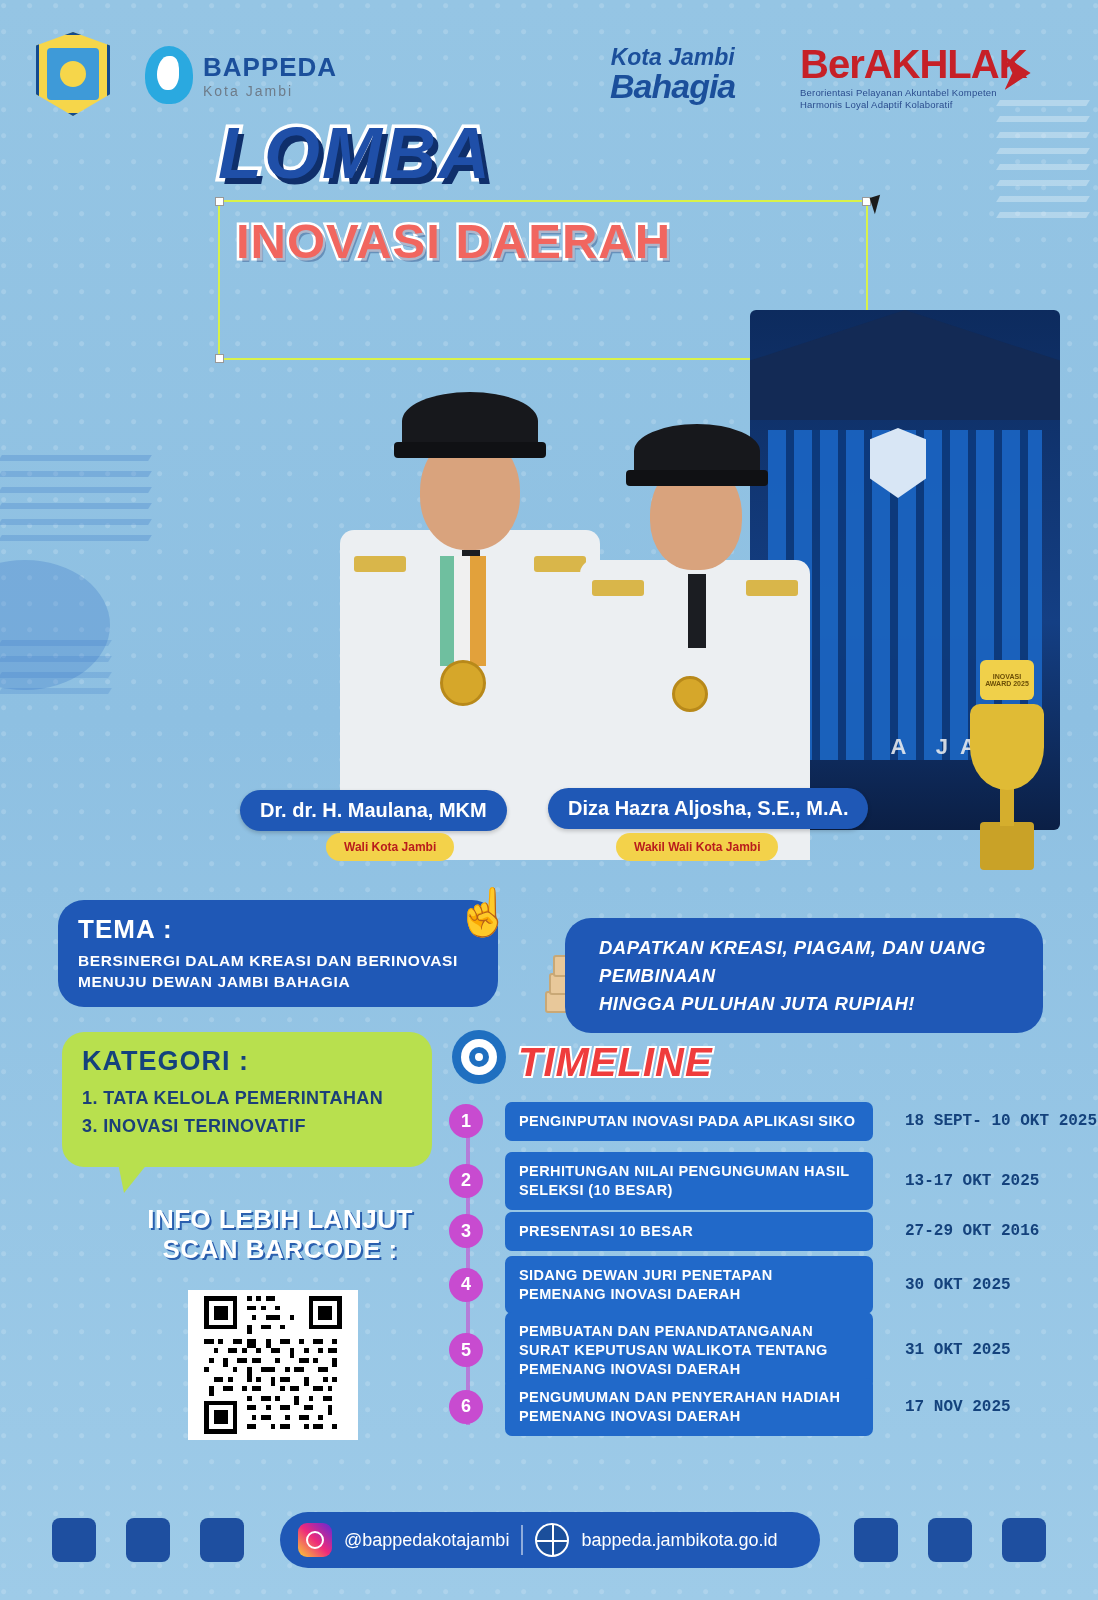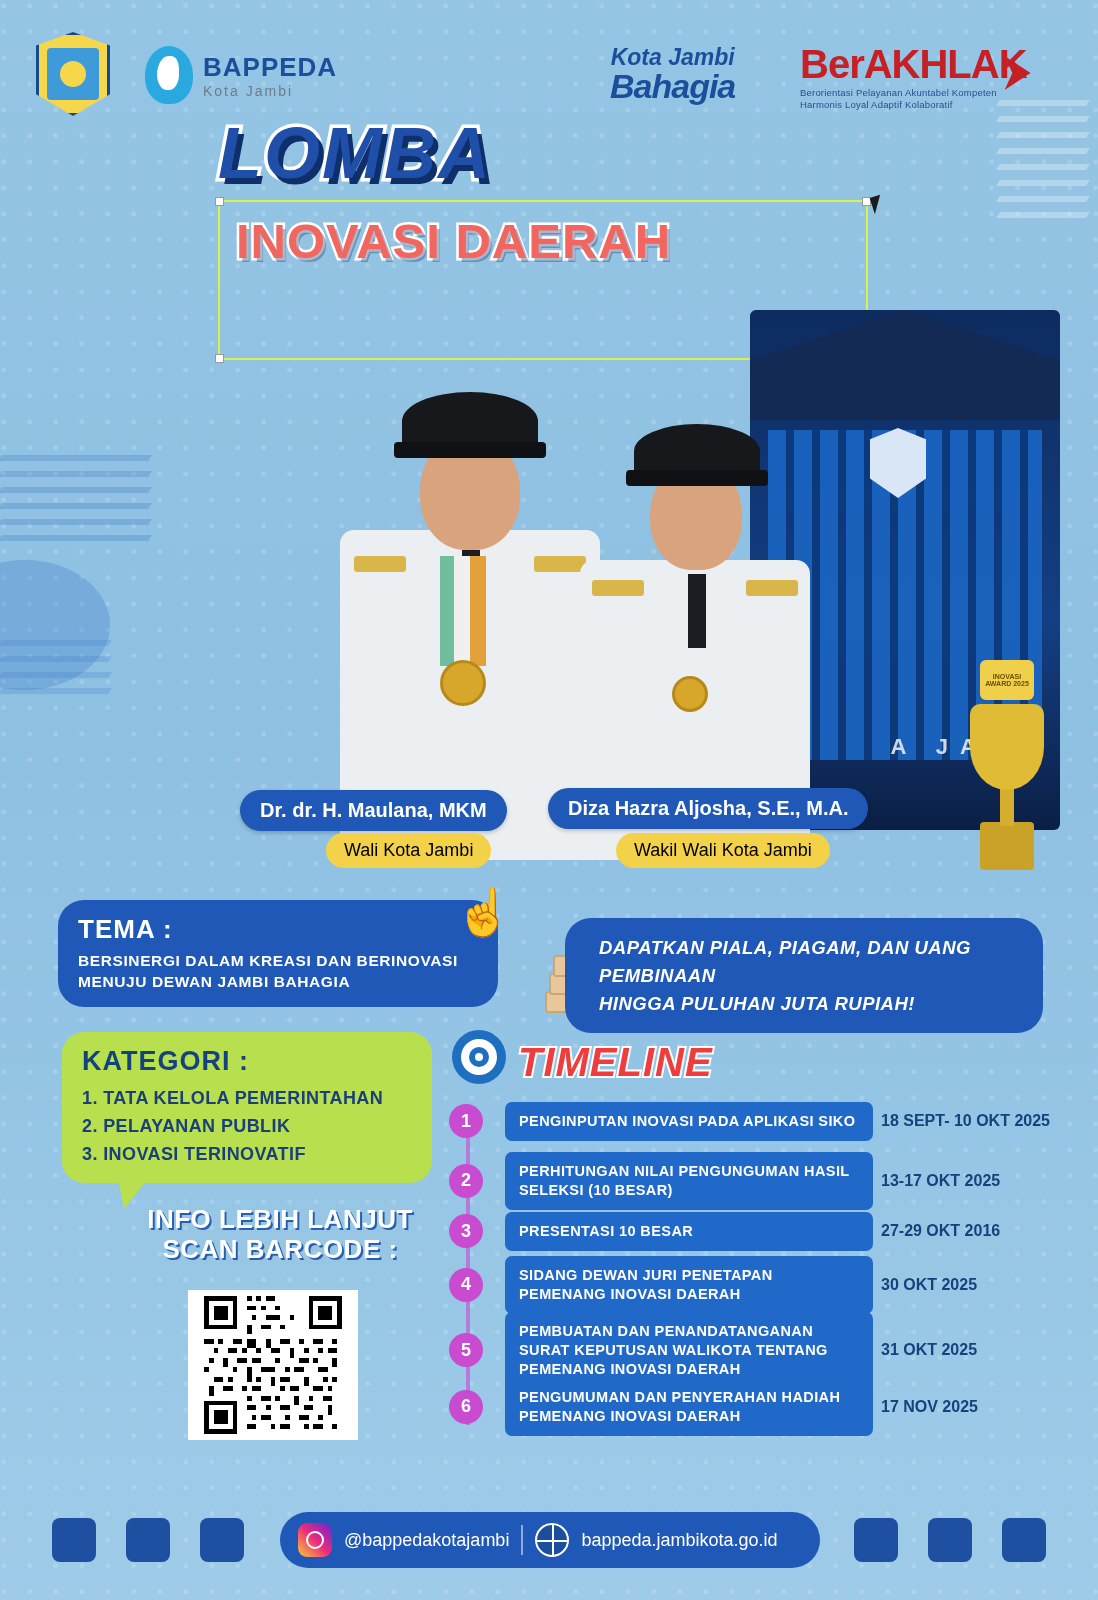--- a/index.html
+++ b/index.html
@@ -130,22 +130,22 @@
     border-radius:10px 10px 50% 50%;}
   .trophy .badge{position:absolute;top:0;left:18px;width:54px;height:40px;background:#f0d04a;border-radius:6px;
     font-size:7px;color:#6b4e06;display:flex;align-items:center;justify-content:center;text-align:center;font-weight:bold;}
 
   
   .nameplate {
     position:absolute; background:#1f58b6; color:#fff; font-weight:bold;
     border-radius:22px; padding:9px 20px; font-size:20px; box-shadow:0 2px 4px rgba(0,0,0,.2);
   }
   .rolebadge {
-    position:absolute; background:#f3d24a; color:#000000; font-weight:normal;
-    border-radius:18px; padding:7px 18px; font-size:18px;
+    position:absolute; background:#f3d24a; color:#b91c1c; font-weight:bold;
+    border-radius:18px; padding:7px 18px; font-size:12px;
   }
 
   
   .tema {
     position:absolute; left:58px; top:900px; width:440px; min-height:86px;
     background:#1f58b6; border-radius:26px; color:#fff; padding:14px 20px;
   }
   .tema h3 { font-size:26px; letter-spacing:1px; margin-bottom:6px; }
   .tema p { font-size:15.5px; line-height:1.35; letter-spacing:.6px; font-weight:bold; }
   .tema-hand { position:absolute; left:455px; top:885px; font-size:46px; }
@@ -194,21 +194,21 @@
   .tl-num {
     width:34px; height:34px; border-radius:50%; background:#c84bd0; color:#fff;
     font-size:18px; font-weight:bold; display:flex; align-items:center; justify-content:center;
     flex:0 0 auto; margin-left:-17px;
   }
   .tl-box {
     background:#2169c9; color:#fff; border-radius:7px; margin-left:22px;
     padding:10px 14px; font-size:14.5px; font-weight:bold; letter-spacing:.4px; width:368px;
     line-height:1.3; text-transform:uppercase;
   }
-  .tl-date { margin-left:8px; color:#14427c; font-weight:bold; font-size:16px; white-space:nowrap;}
+  .tl-date { margin-left:32px; color:#14427c; font-weight:bold; font-size:16px; white-space:nowrap;font-family:Liberation Mono, monospace;}
 
   
   .footer { position:absolute; left:0; bottom:0; width:100%; height:110px; }
   .sq { position:absolute; width:44px;height:44px;background:#1e4fa0;border-radius:8px;top:28px;}
   .footbar {
     position:absolute; left:280px; top:22px; width:540px; height:56px;
     background:#1f58b6; border-radius:28px; display:flex; align-items:center; gap:12px;
     padding:0 18px; color:#fff; font-size:18px;
   }
   .ig { width:34px;height:34px;border-radius:9px;
@@ -340,29 +340,28 @@
     <p>MENUJU DEWAN JAMBI BAHAGIA</p>
   </div>
   <div class="tema-hand">☝</div>
 
   <div class="money">
     <div class="stack" style="bottom:0;left:0;"></div>
     <div class="stack" style="bottom:18px;left:4px;"></div>
     <div class="stack" style="bottom:36px;left:8px;"></div>
   </div>
   <div class="prize">
-    <div>DAPATKAN PIALA, PIAGAM, DAN UANG PEMBINAAN</div>
+    <div>DAPATKAN KREASI, PIAGAM, DAN UANG PEMBINAAN</div>
     <div>HINGGA PULUHAN JUTA RUPIAH!</div>
   </div>
 
   <div class="kategori">
     <h3>KATEGORI :</h3>
     <ol>
       <li>1. TATA KELOLA PEMERINTAHAN</li>
-      <li>2. PELAYANAN PUBLIK</li>
       <li>3. INOVASI TERINOVATIF</li>
     </ol>
   </div>
 
   <div class="info">
     <div>INFO LEBIH  LANJUT</div>
     <div>SCAN BARCODE :</div>
   </div>
   <div class="qr">
     <svg class="qr-grid" viewBox="0 0 29 29" shape-rendering="crispEdges">

